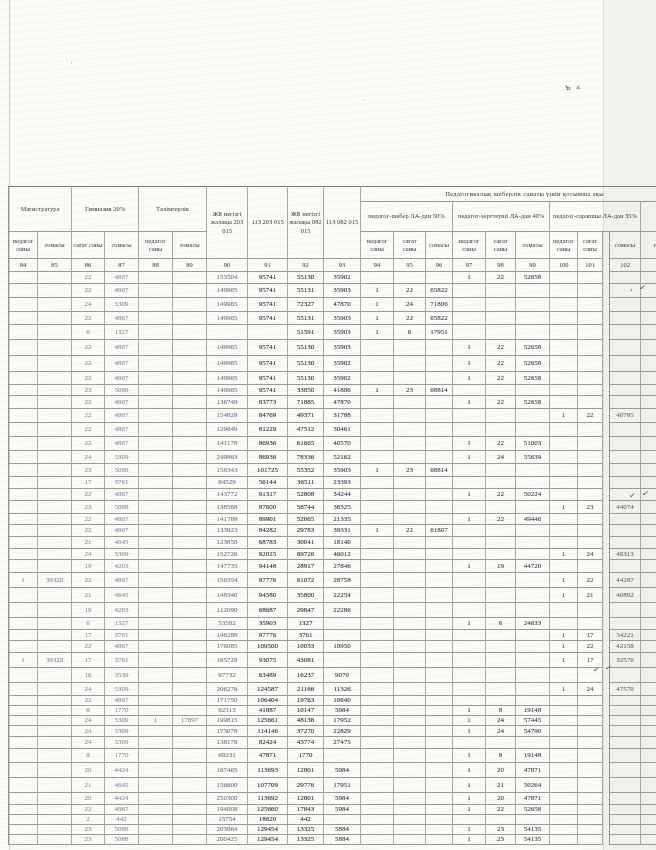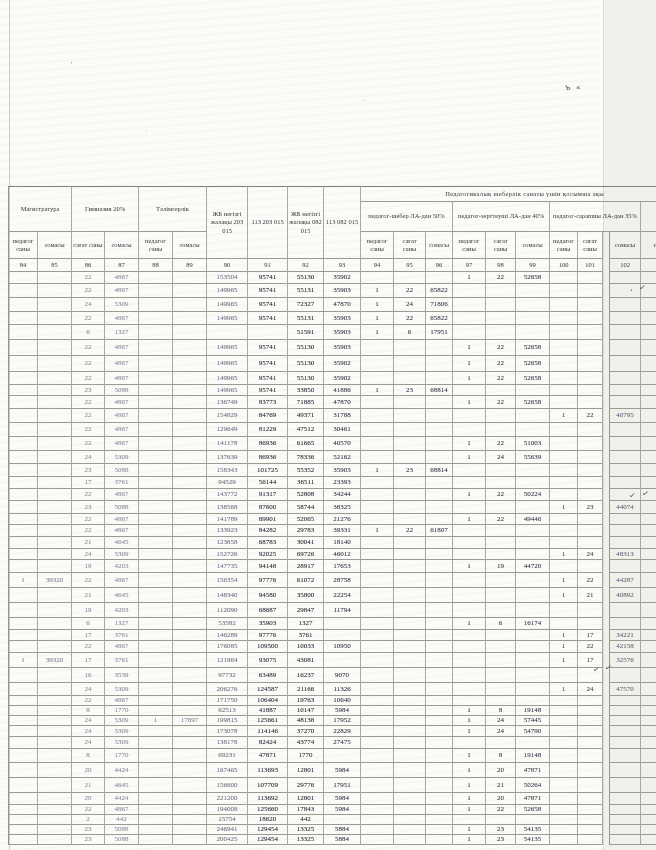--- a/index.html
+++ b/index.html
@@ -426,21 +426,21 @@
           <td class="c102 bl"></td>
           <td class="c103"></td>
         </tr>
         <tr style="height: 13px;">
           <td class="c84 bl"></td>
           <td class="c85"></td>
           <td class="c86">24</td>
           <td class="c87">5309</td>
           <td class="c88"></td>
           <td class="c89"></td>
-          <td class="c90">137639</td>
+          <td class="c90">249863</td>
           <td class="c91">86936</td>
           <td class="c92">78336</td>
           <td class="c93">52162</td>
           <td class="c94"></td>
           <td class="c95"></td>
           <td class="c96"></td>
           <td class="c97">1</td>
           <td class="c98">24</td>
           <td class="c99">55639</td>
           <td class="c100"></td>
@@ -544,21 +544,21 @@
         <tr style="height: 11px;">
           <td class="c84 bl"></td>
           <td class="c85"></td>
           <td class="c86">22</td>
           <td class="c87">4867</td>
           <td class="c88"></td>
           <td class="c89"></td>
           <td class="c90">141789</td>
           <td class="c91">89901</td>
           <td class="c92">52065</td>
-          <td class="c93">21276</td>
+          <td class="c93">21335</td>
           <td class="c94"></td>
           <td class="c95"></td>
           <td class="c96"></td>
           <td class="c97">1</td>
           <td class="c98">22</td>
           <td class="c99">49446</td>
           <td class="c100"></td>
           <td class="c101"></td>
           <td class="sp"></td>
           <td class="c102 bl"></td>
@@ -636,21 +636,21 @@
         <tr style="height: 13px;">
           <td class="c84 bl"></td>
           <td class="c85"></td>
           <td class="c86">19</td>
           <td class="c87">4203</td>
           <td class="c88"></td>
           <td class="c89"></td>
           <td class="c90">147735</td>
           <td class="c91">94148</td>
           <td class="c92">28917</td>
-          <td class="c93">17653</td>
+          <td class="c93">27846</td>
           <td class="c94"></td>
           <td class="c95"></td>
           <td class="c96"></td>
           <td class="c97">1</td>
           <td class="c98">19</td>
           <td class="c99">44720</td>
           <td class="c100"></td>
           <td class="c101"></td>
           <td class="sp"></td>
           <td class="c102 bl"></td>
@@ -705,21 +705,21 @@
         <tr style="height: 15px;">
           <td class="c84 bl"></td>
           <td class="c85"></td>
           <td class="c86">19</td>
           <td class="c87">4203</td>
           <td class="c88"></td>
           <td class="c89"></td>
           <td class="c90">112090</td>
           <td class="c91">68687</td>
           <td class="c92">29847</td>
-          <td class="c93">11794</td>
+          <td class="c93">22286</td>
           <td class="c94"></td>
           <td class="c95"></td>
           <td class="c96"></td>
           <td class="c97"></td>
           <td class="c98"></td>
           <td class="c99"></td>
           <td class="c100"></td>
           <td class="c101"></td>
           <td class="sp"></td>
           <td class="c102 bl"></td>
@@ -734,21 +734,21 @@
           <td class="c89"></td>
           <td class="c90">53582</td>
           <td class="c91">35903</td>
           <td class="c92">1327</td>
           <td class="c93"></td>
           <td class="c94"></td>
           <td class="c95"></td>
           <td class="c96"></td>
           <td class="c97">1</td>
           <td class="c98">6</td>
-          <td class="c99">16174</td>
+          <td class="c99">24633</td>
           <td class="c100"></td>
           <td class="c101"></td>
           <td class="sp"></td>
           <td class="c102 bl"></td>
           <td class="c103"></td>
         </tr>
         <tr style="height: 11px;">
           <td class="c84 bl"></td>
           <td class="c85"></td>
           <td class="c86">17</td>
@@ -794,21 +794,21 @@
           <td class="c102 bl">42158</td>
           <td class="c103"></td>
         </tr>
         <tr style="height: 15px;">
           <td class="c84 bl">1</td>
           <td class="c85">39320</td>
           <td class="c86">17</td>
           <td class="c87">3761</td>
           <td class="c88"></td>
           <td class="c89"></td>
-          <td class="c90">121964</td>
+          <td class="c90">165729</td>
           <td class="c91">93075</td>
           <td class="c92">43081</td>
           <td class="c93"></td>
           <td class="c94"></td>
           <td class="c95"></td>
           <td class="c96"></td>
           <td class="c97"></td>
           <td class="c98"></td>
           <td class="c99"></td>
           <td class="c100">1</td>
@@ -1047,21 +1047,21 @@
           <td class="c102 bl"></td>
           <td class="c103"></td>
         </tr>
         <tr style="height: 12px;">
           <td class="c84 bl"></td>
           <td class="c85"></td>
           <td class="c86">20</td>
           <td class="c87">4424</td>
           <td class="c88"></td>
           <td class="c89"></td>
-          <td class="c90">221200</td>
+          <td class="c90">250300</td>
           <td class="c91">113692</td>
           <td class="c92">12801</td>
           <td class="c93">5984</td>
           <td class="c94"></td>
           <td class="c95"></td>
           <td class="c96"></td>
           <td class="c97">1</td>
           <td class="c98">20</td>
           <td class="c99">47871</td>
           <td class="c100"></td>
@@ -1116,21 +1116,21 @@
           <td class="c102 bl"></td>
           <td class="c103"></td>
         </tr>
         <tr style="height: 10px;">
           <td class="c84 bl"></td>
           <td class="c85"></td>
           <td class="c86">23</td>
           <td class="c87">5088</td>
           <td class="c88"></td>
           <td class="c89"></td>
-          <td class="c90">246941</td>
+          <td class="c90">203964</td>
           <td class="c91">129454</td>
           <td class="c92">13325</td>
           <td class="c93">5884</td>
           <td class="c94"></td>
           <td class="c95"></td>
           <td class="c96"></td>
           <td class="c97">1</td>
           <td class="c98">23</td>
           <td class="c99">54135</td>
           <td class="c100"></td>

